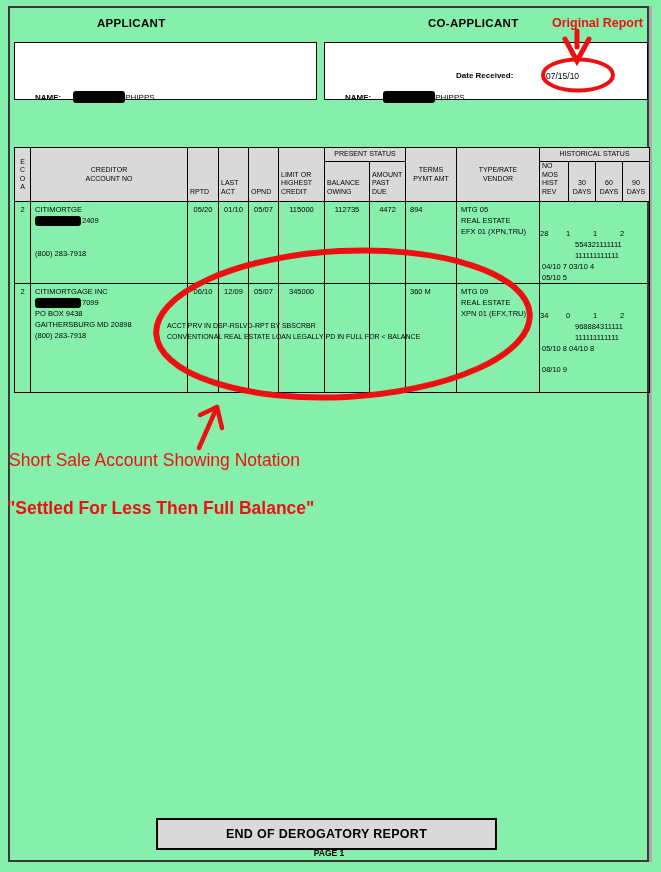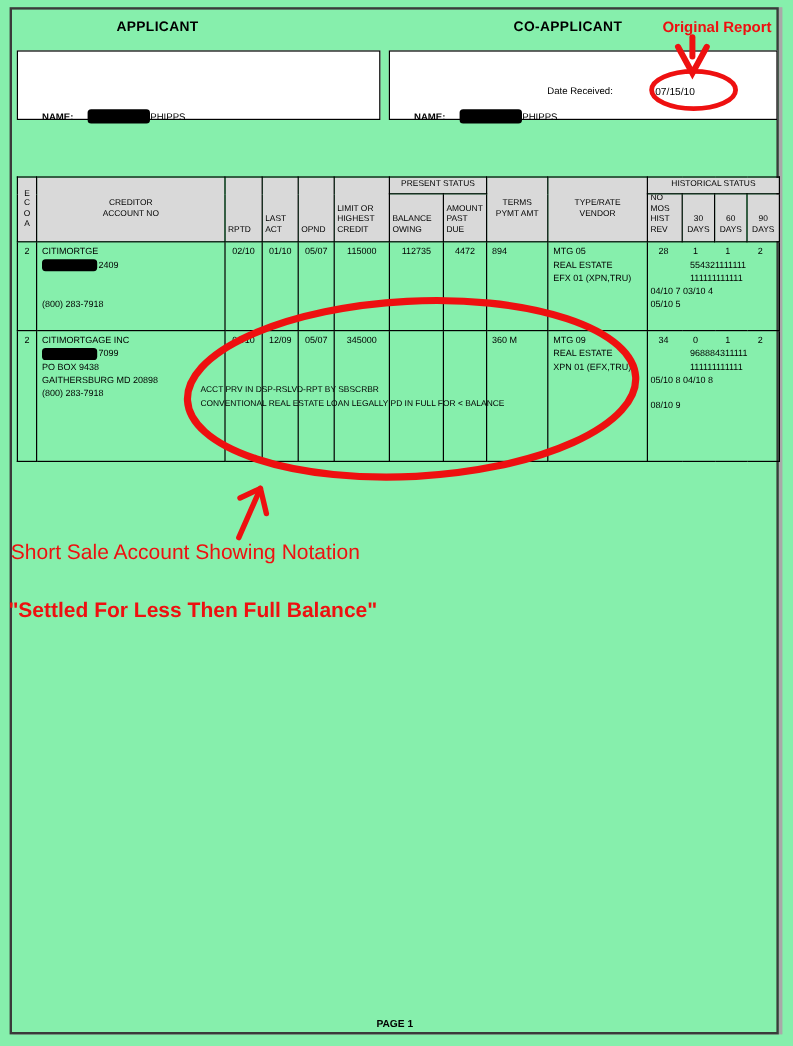--- a/index.html
+++ b/index.html
@@ -15,21 +15,21 @@
 
   
   .name-box{position:absolute;top:42px;height:56px;border:1.5px solid #000;background:#fff;}
   .name-box.left{left:14px;width:301px;}
   .name-box.right{left:324px;width:322px;}
   .name-row{position:absolute;left:20px;top:8px;display:flex;align-items:center;font-size:8px;margin-top:40px;}
   .name-label{font-weight:bold;}
   .redact{display:inline-block;width:52px;height:12px;background:#000;margin-left:12px;border-radius:3px;}
   .redact.sm{width:46px;height:10px;margin-left:0;margin-right:1px;vertical-align:middle;}
   .name-value{font-size:8px;}
-  .date-label{position:absolute;left:131px;top:28px;font-size:8px;font-weight:normal;}
+  .date-label{position:absolute;left:131px;top:28px;font-size:8px;font-weight:bold;}
   .date-value{position:absolute;left:221px;top:28px;font-size:8.5px;}
 
   
   .summary-bar{position:absolute;left:14px;top:104px;width:630px;height:17px;background:#d9d9d9;
         border:1px solid #000;text-align:center;line-height:17px;font-size:7.5px;letter-spacing:.3px;}
 
   
   .table-wrap{position:absolute;left:14px;top:147px;width:634px;}
   table{border-collapse:collapse;table-layout:fixed;width:634px;font-size:7.5px;}
   th,td{border:1px solid #000;padding:0;overflow:hidden;}
@@ -39,21 +39,21 @@
   th.mid{vertical-align:middle;text-align:center;padding:0;}
   th.ctr{text-align:center;padding-left:0;}
   .pre{white-space:pre-line;}
   td{vertical-align:top;padding-top:2px;font-size:7.5px;line-height:11px;}
   td.c{text-align:center;}
   td.lp{padding-left:4px;}
   .cred{padding-left:4px;}
   .cred div{min-height:11px;}
   .spacer{height:22px;}
   .hist-cols{display:flex;}
-  .hist-cols span{flex:0 0 27px;text-align:center;}
+  .hist-cols span{flex:0 0 27px;text-align:left;margin-top:24px;}
   .hist-cols span:first-child{flex:0 0 26px;}
   .hist-line{min-height:10px;padding-left:2px;white-space:nowrap;}
   .hist-line.indent{padding-left:35px;}
   tr.r1 td{height:71px;}
   tr.r2 td{height:106px;}
 
   
   .note-overlay{position:absolute;left:167px;top:321px;font-size:7px;line-height:10.5px;white-space:nowrap;}
 
   
@@ -155,21 +155,21 @@
       </tr>
 
       <tr class="r1">
         <td class="c">2</td>
         <td class="cred">
           <div>CITIMORTGE</div>
           <div><span class="redact sm"></span><span>2409</span></div>
           <div class="spacer"></div>
           <div>(800) 283-7918</div>
         </td>
-        <td class="c">02/10</td>
+        <td class="c">05/20</td>
         <td class="c">01/10</td>
         <td class="c">05/07</td>
         <td class="c">115000</td>
         <td class="c">112735</td>
         <td class="c">4472</td>
         <td class="lp">894</td>
         <td class="lp pre">MTG 05
 REAL ESTATE
 EFX 01 (XPN,TRU)</td>
         <td colspan="4">
@@ -224,20 +224,21 @@
   </div>
 
   <div class="note-overlay">
     <div>ACCT PRV IN DSP-RSLVD-RPT BY SBSCRBR</div>
     <div>CONVENTIONAL REAL ESTATE LOAN LEGALLY PD IN FULL FOR &lt; BALANCE</div>
   </div>
 
   <div class="red-note1">Short Sale Account Showing Notation</div>
   <div class="red-note2">"Settled For Less Then Full Balance"</div>
 
+  <div class="footer-button">END OF DEROGATORY REPORT</div>
   <div class="page-number">PAGE 1</div>
 
   <svg class="annotations" width="661" height="872" viewBox="0 0 661 872">
     <g stroke="#ee1010" fill="none" stroke-linecap="round">
       <path d="M577,31 L577,47" stroke-width="5"></path>
       <path d="M565,39 L577,61 L589,39" stroke-width="5"></path>
       <ellipse cx="578" cy="75" rx="35" ry="15.5" stroke-width="4"></ellipse>
       <ellipse cx="343" cy="324" rx="187" ry="73" stroke-width="6" transform="rotate(-3 343 324)"></ellipse>
       <path d="M199,448 L217,407" stroke-width="4.5"></path>
       <path d="M217,407 L200,415 M217,407 L222,428" stroke-width="4.5"></path>

